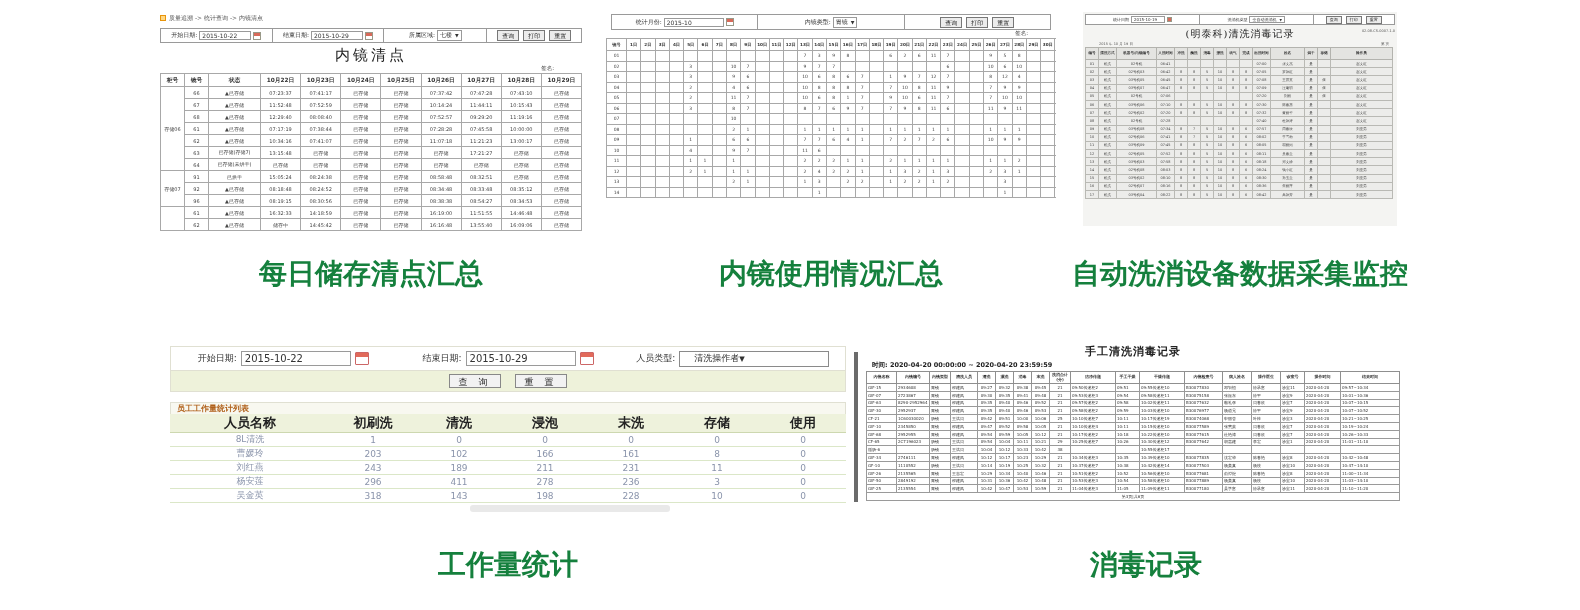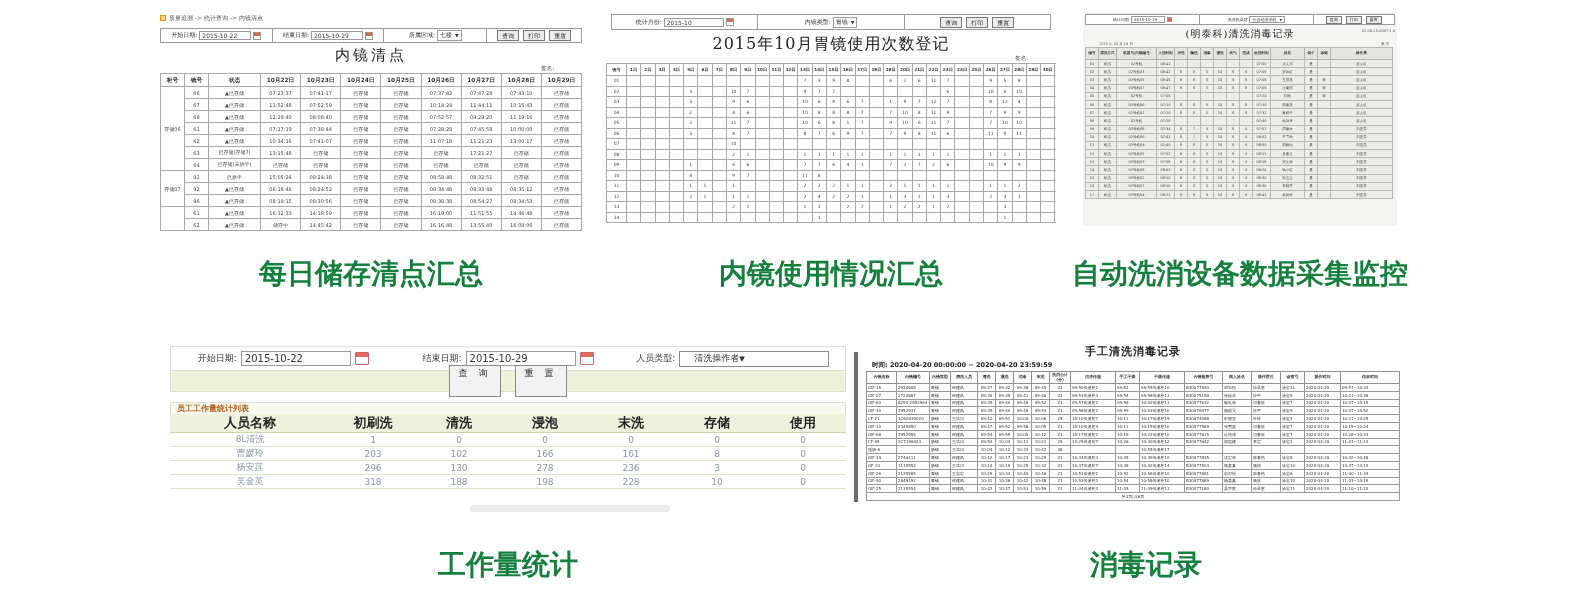--- a/index.html
+++ b/index.html
@@ -88,21 +88,21 @@
               font-size:9px; background:#fff; }
   #pd .qcell { flex:1; display:flex; align-items:center; justify-content:center; gap:4px; }
   #pd input { width:110px; height:15px; border:1px solid #9a9a9a; font-size:10px; padding:0 3px;
               font-family:"DejaVu Sans", sans-serif; color:#333; }
   .cal-lg { display:inline-block; width:14px; height:13px; border:1px solid #c66;
             background:linear-gradient(#e26a5a 0 4px, #fff 4px),#fff; border-radius:1px; }
   .dsel { display:inline-flex; align-items:center; width:150px; height:16px;
           border:1px solid #8a8a8a; background:#fff; font-size:9px; padding:0 14px; }
   #pd .btnbar { height:22px; display:flex; align-items:center; justify-content:center; gap:14px;
                 background:#eef2da; border:1px solid #e0e0d2; }
-  .btn-std { width:52px; height:32px; line-height:14px; text-align:center; font-size:9px;
+  .btn-std { width:52px; height:14px; line-height:14px; text-align:center; font-size:9px;
              border:1px solid #888; background:#f2f2f2; color:#222; letter-spacing:4px; cursor:pointer; }
   #pd .gap { height:10px; }
   #td { width:676px; table-layout:fixed; font-size:9px; }
   #td th,#td td { border:none; height:14px; }
   #td th { background:#eef2dc; border-bottom:1px solid #cdd8b0; color:#222; font-size:13px; }
   #td th:nth-child(1){width:160px}
   #td td { color:#8a94ab; border-bottom:1px solid #dbe7c8; }
   #dscroll { position:absolute; left:470px; top:505px; width:200px; height:7px;
              background:#e9e9e9; border-radius:3px; }
 
@@ -339,21 +339,20 @@
         <span>胃镜</span>
         <span class="chev">▼</span>
       </span>
     </div>
     <div class="fseg">
       <span class="btn-xs">查询</span>
       <span class="btn-xs">打印</span>
       <span class="btn-xs">重置</span>
     </div>
   </div>
-  <div class="ttl-serif">2015年10月胃镜使用次数登记</div>
   <div class="signline">签名:</div>
   <table id="tb">
       <thead>
         <tr>
           <th>镜号</th>
           <th>1日</th>
           <th>2日</th>
           <th>3日</th>
           <th>4日</th>
           <th>5日</th>
@@ -1263,32 +1262,41 @@
         <tr>
           <td>曹媛玲</td>
           <td>203</td>
           <td>102</td>
           <td>166</td>
           <td>161</td>
           <td>8</td>
           <td>0</td>
         </tr>
         <tr>
+          <td>刘红燕</td>
+          <td>243</td>
+          <td>189</td>
+          <td>211</td>
+          <td>231</td>
+          <td>11</td>
+          <td>0</td>
+        </tr>
+        <tr>
           <td>杨安莲</td>
           <td>296</td>
-          <td>130</td>
+          <td>411</td>
           <td>278</td>
           <td>236</td>
           <td>3</td>
           <td>0</td>
         </tr>
         <tr>
           <td>吴金英</td>
           <td>318</td>
-          <td>188</td>
+          <td>143</td>
           <td>198</td>
           <td>228</td>
           <td>10</td>
           <td>0</td>
         </tr>
       </tbody>
     </table>
 </div>
 <div id="dscroll"></div>
 

